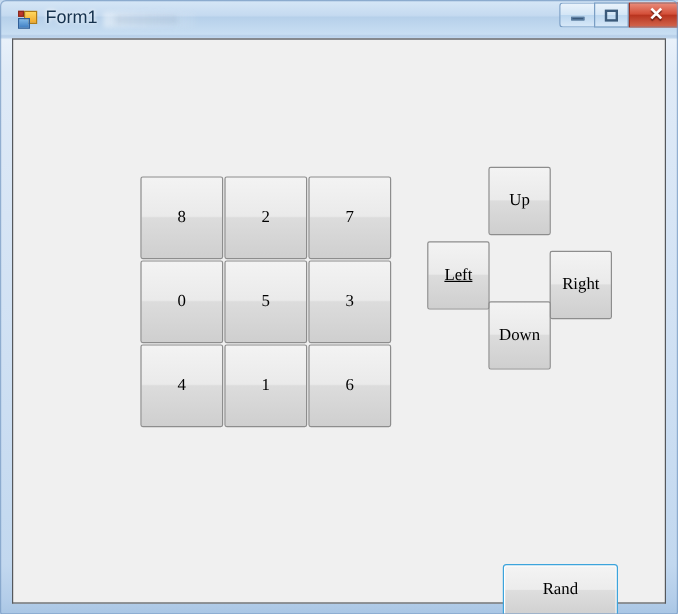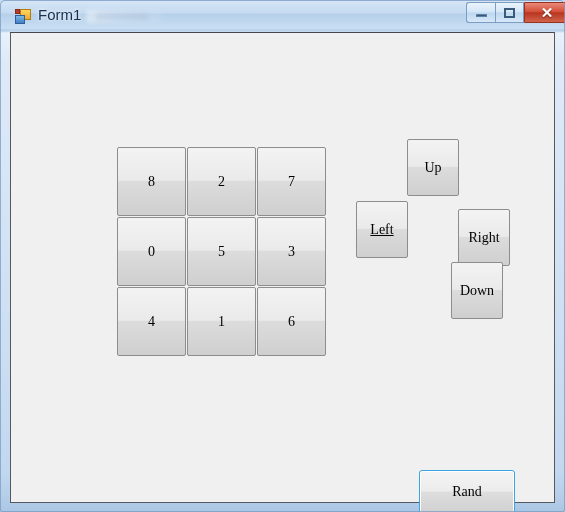--- a/index.html
+++ b/index.html
@@ -264,21 +264,21 @@
 
       <div class="wfbtn tilebtn" style="left:106px; top:254px;">4</div>
       <div class="wfbtn tilebtn" style="left:176px; top:254px;">1</div>
       <div class="wfbtn tilebtn" style="left:246px; top:254px;">6</div>
     </div>
 
     <div>
       <div class="wfbtn dirbtn" style="left:396px; top:106px;">Up</div>
       <div class="wfbtn dirbtn" style="left:345px; top:168px;text-decoration:underline;">Left</div>
       <div class="wfbtn dirbtn" style="left:447px; top:176px;">Right</div>
-      <div class="wfbtn dirbtn" style="left:396px; top:229px;margin-left:44px;">Down</div>
+      <div class="wfbtn dirbtn" style="left:396px; top:218px;">Down</div>
     </div>
 
     <div class="wfbtn" id="btn-rand">Rand</div>
 
   </div>
 
   <div id="frame-rim"></div>
 </div>
 
 </body></html>

